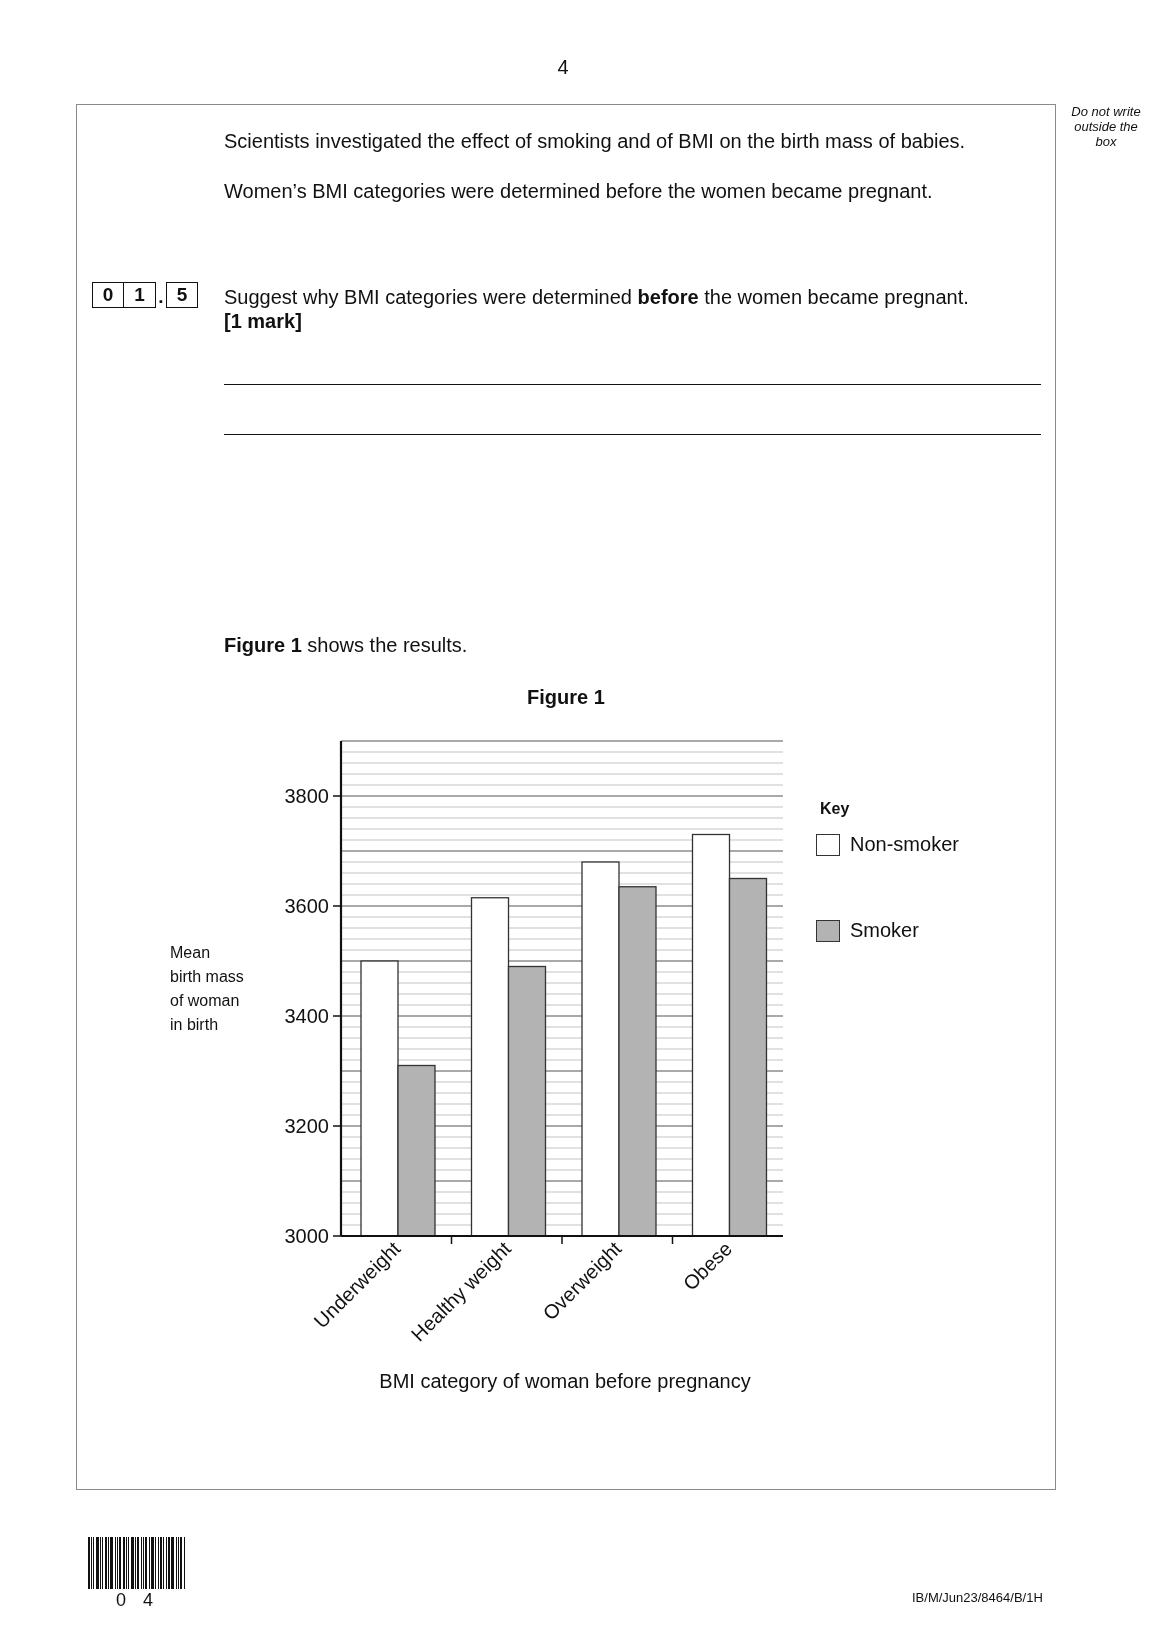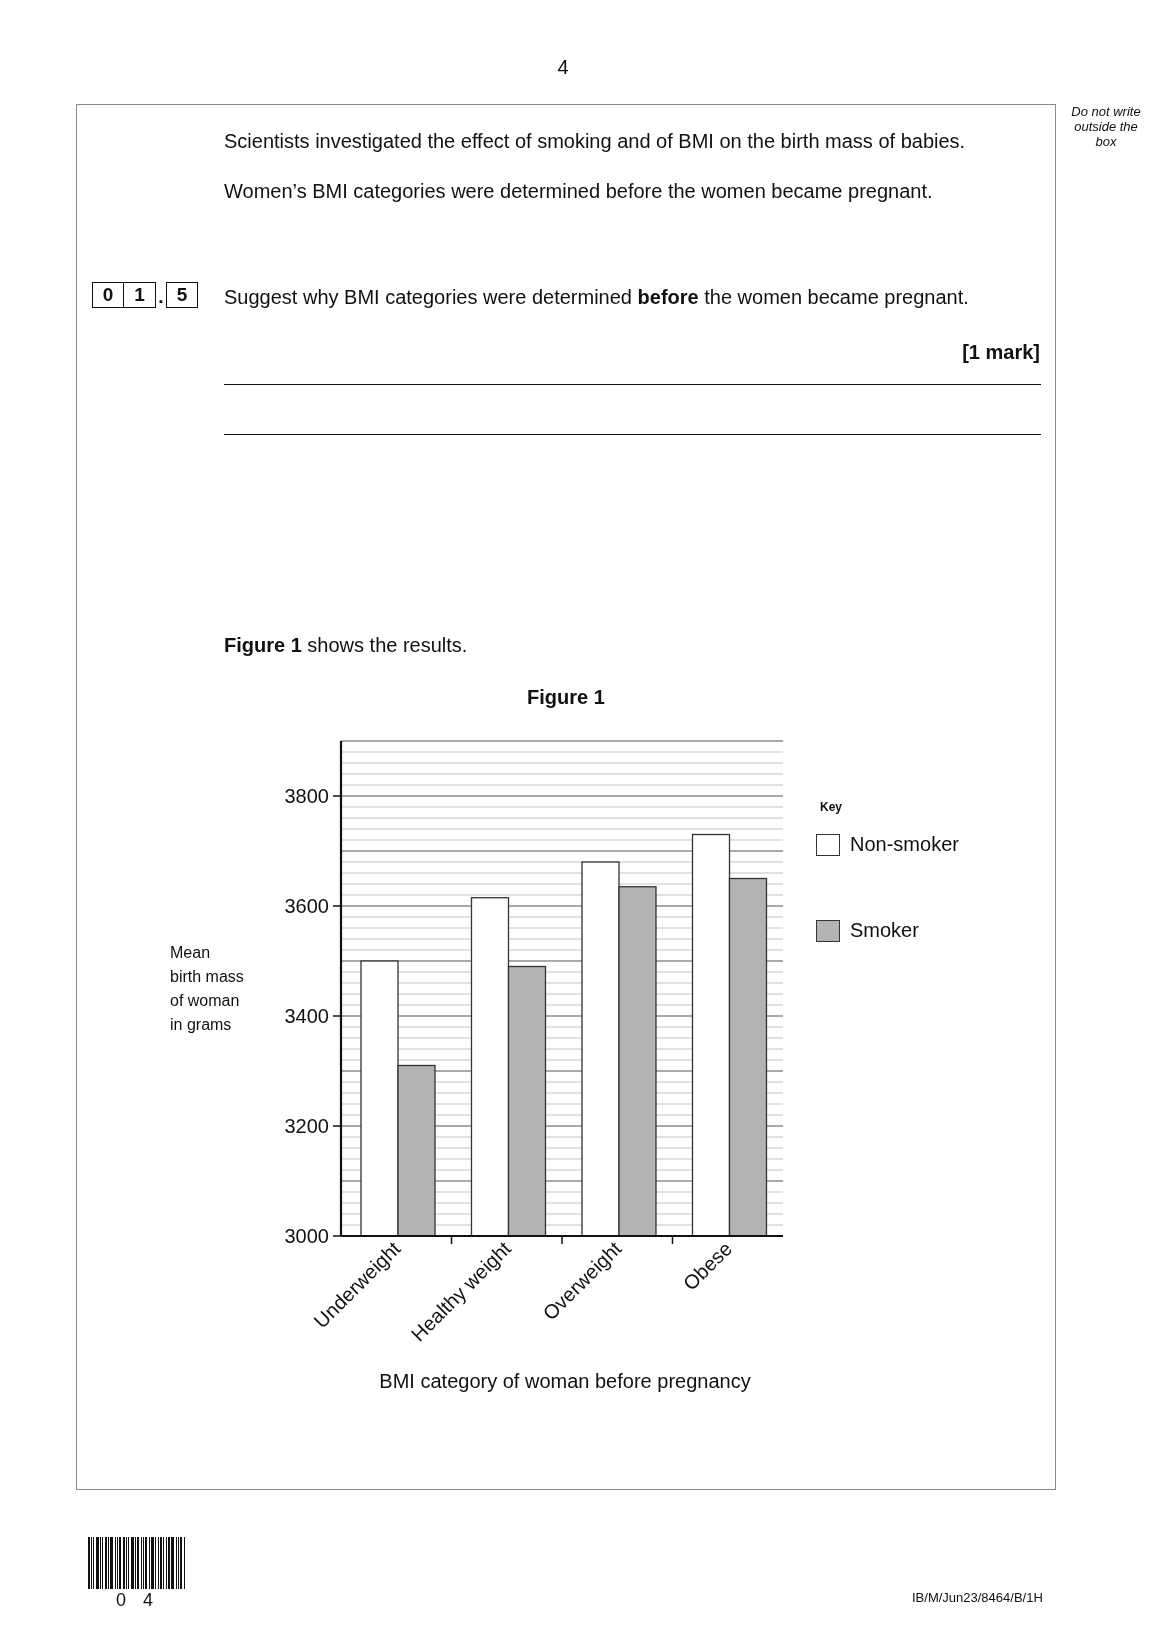--- a/index.html
+++ b/index.html
@@ -10,25 +10,25 @@
   .margin-note { left: 1062px; top: 104px; width: 88px; text-align: center;
                  font-size: 13px; font-style: italic; line-height: 15px; }
   .frame { left: 76px; top: 104px; width: 980px; height: 1386px;
            border: 1.5px solid #8a8a8a; box-sizing: border-box; }
   .para { left: 224px; font-size: 20px; }
   .qnum { left: 92px; top: 282px; display: flex; align-items: flex-end; }
   .qbox { width: 32px; height: 26px; border: 1.5px solid #111; box-sizing: border-box;
           font-weight: bold; font-size: 19px; text-align: center; line-height: 23px; }
   .qbox + .qbox { border-left: none; }
   .qdot { font-weight: bold; font-size: 19px; width: 10px; text-align: center; }
-  .marks { left: 224px; width: 816px; top: 310px; text-align: right; font-weight: bold; font-size: 20px; margin-top: 31px; }
+  .marks { left: 224px; width: 816px; top: 310px; text-align: left; font-weight: bold; font-size: 20px; }
   .ans-line { left: 224px; width: 817px; height: 0; border-top: 1.5px solid #111; }
   .fig-title { left: 0; width: 1132px; top: 686px; text-align: center; font-weight: bold; font-size: 20px; }
   .chart { left: 0; top: 0; width: 1158px; height: 1638px; }
-  .key-title { left: 820px; top: 800px; font-size: 12px; font-weight: bold; }
+  .key-title { left: 820px; top: 800px; font-size: 16px; font-weight: bold; }
   .key-item { left: 816px; font-size: 20px; display: flex; align-items: center; }
   .swatch { width: 24px; height: 22px; border: 1.5px solid #333; box-sizing: border-box; margin-right: 10px; }
   .ylabel { left: 170px; top: 941px; font-size: 16px; line-height: 24px; }
   .xlabel { left: 0; width: 1130px; top: 1370px; text-align: center; font-size: 20px; }
   .barcode { left: 88px; top: 1537px; display: flex; height: 52px; align-items: stretch; }
   .barcode span { display: block; background: #111; margin-right: 2px; }
   .barcode-num { left: 116px; top: 1590px; font-size: 18px; font-family: Liberation Sans, sans-serif; letter-spacing: 6px; }
   .ref { left: 912px; top: 1590px; font-size: 13px; }
 </style>
 </head>
@@ -128,21 +128,21 @@
     <line x1="672.5" x2="672.5" y1="1236" y2="1244" stroke="#111" stroke-width="1.5"></line>
     <text x="733.275" y="1250" text-anchor="end" font-size="20" font-family="Liberation Sans, sans-serif" fill="#111" transform="rotate(-45 733.275 1250)">Obese</text>
     <line x1="341" x2="341" y1="741" y2="1236" stroke="#111" stroke-width="2.2"></line>
     <line x1="341" x2="783" y1="1236" y2="1236" stroke="#111" stroke-width="2"></line>
   </svg>
 
 <div class="abs ylabel">
   <div>Mean</div>
   <div>birth mass</div>
   <div>of woman</div>
-  <div>in grams</div>
+  <div>in birth</div>
 </div>
 <div class="abs xlabel">BMI category of woman before pregnancy</div>
 
 <div class="abs key-title">Key</div>
 <div class="abs key-item" style="top:833px">
   <span class="swatch" style="background:#ffffff"></span>
   <span>Non-smoker</span>
 </div>
 <div class="abs key-item" style="top:919px">
   <span class="swatch" style="background:#b3b3b3"></span>

